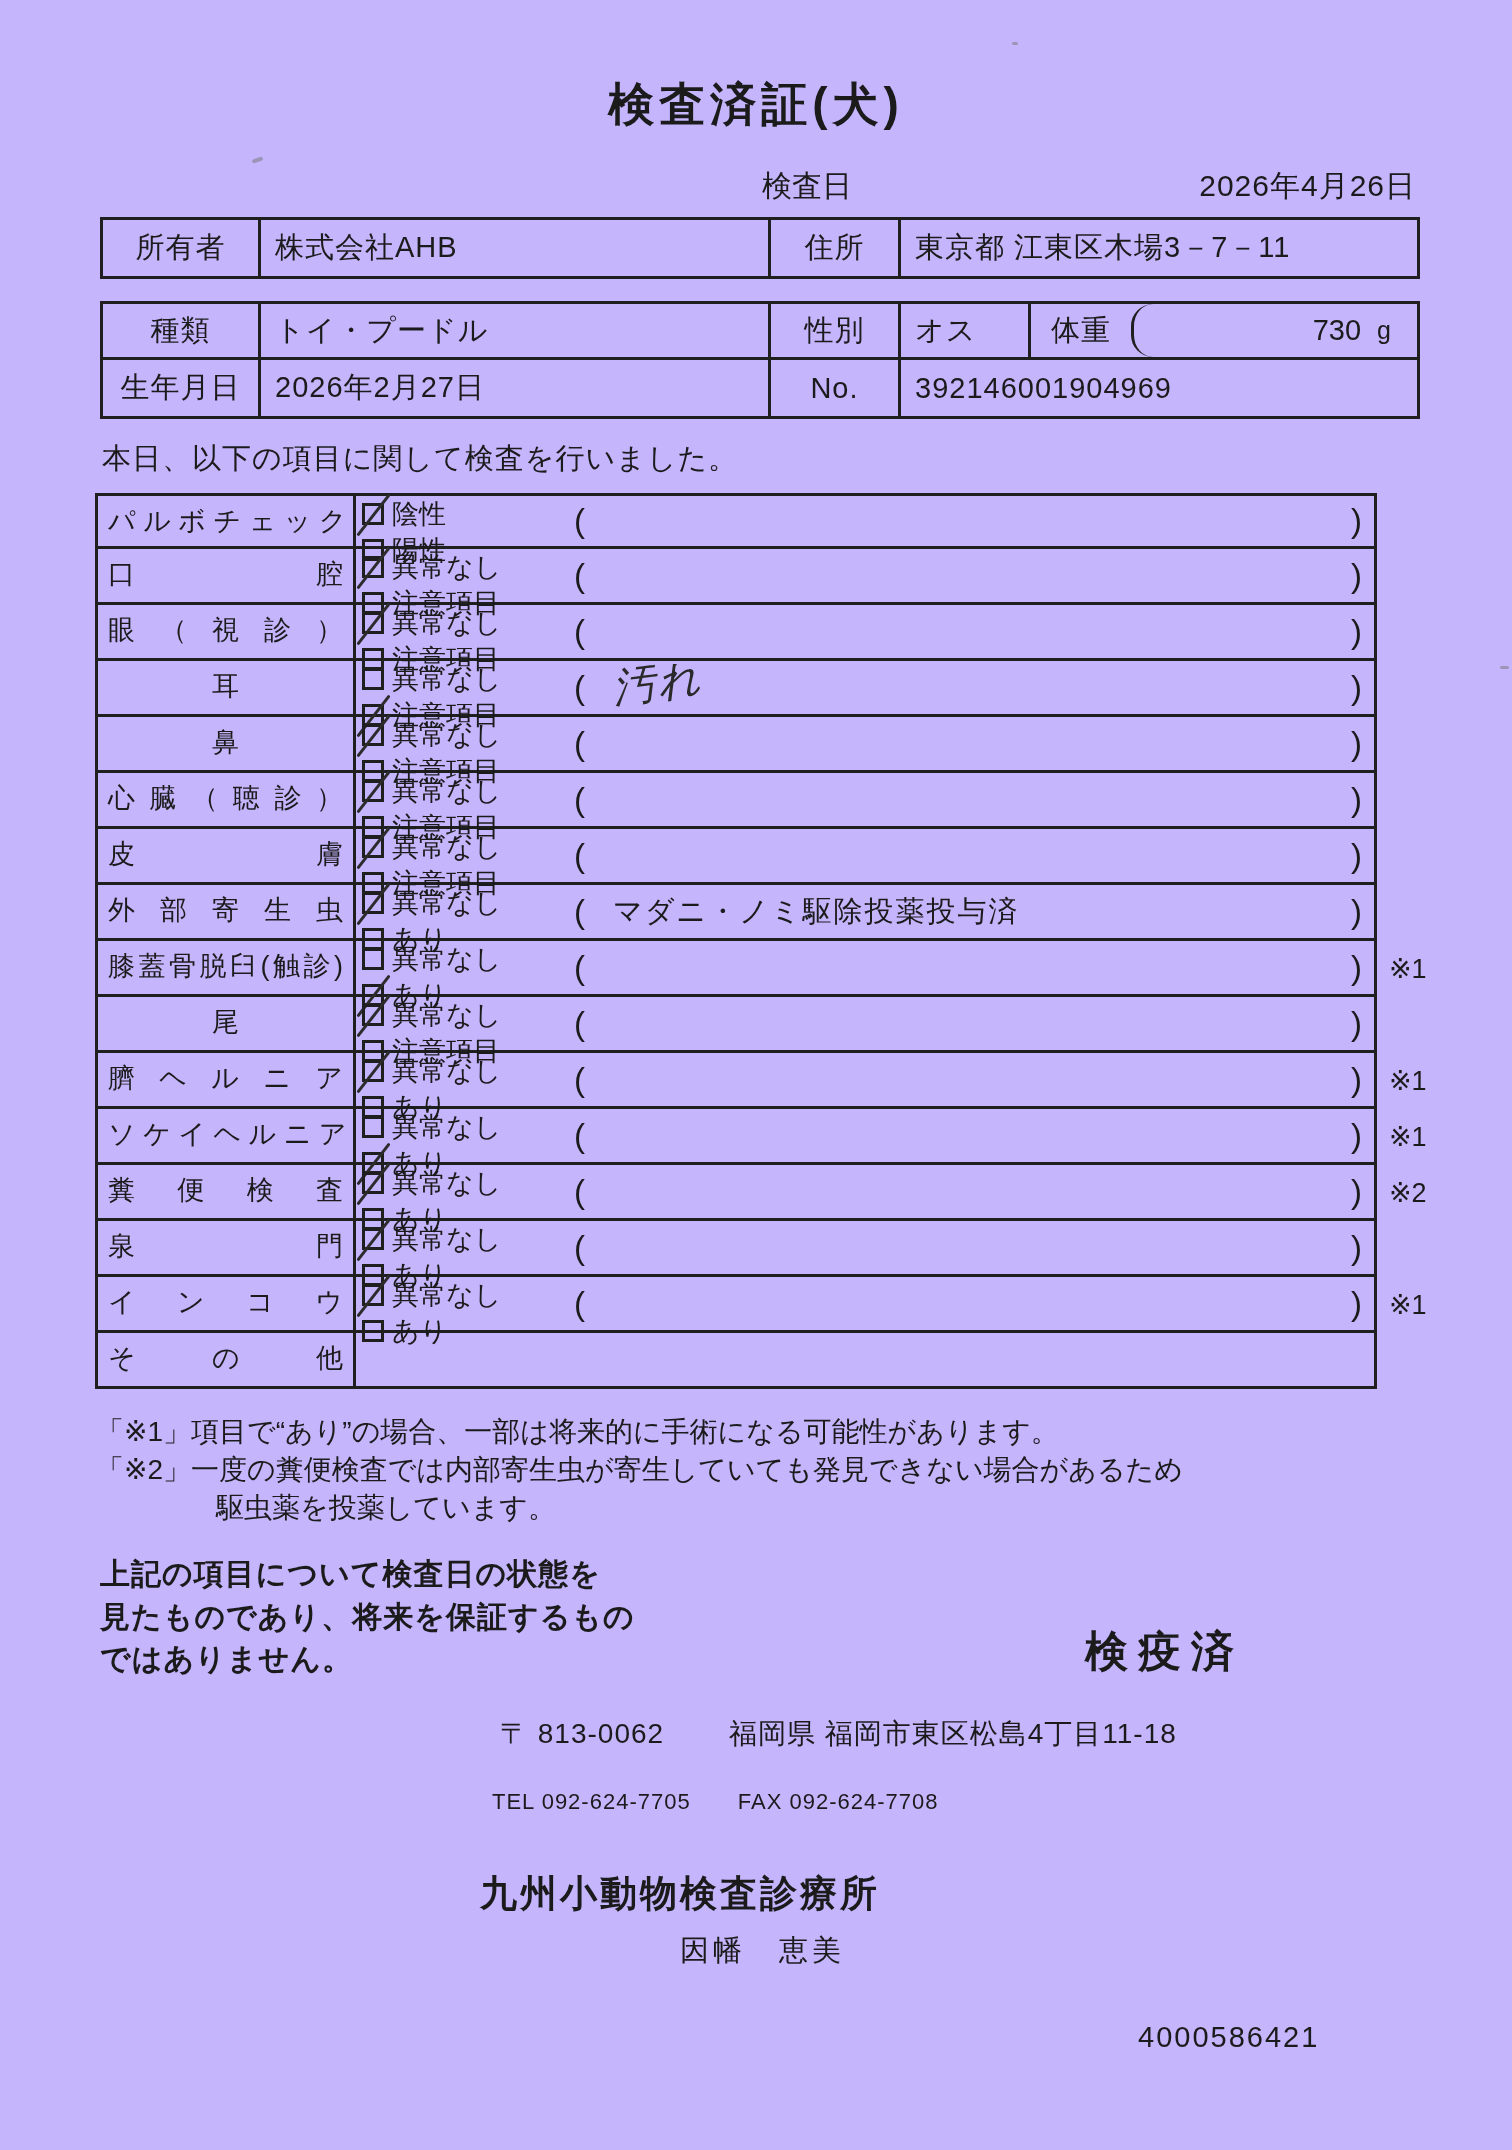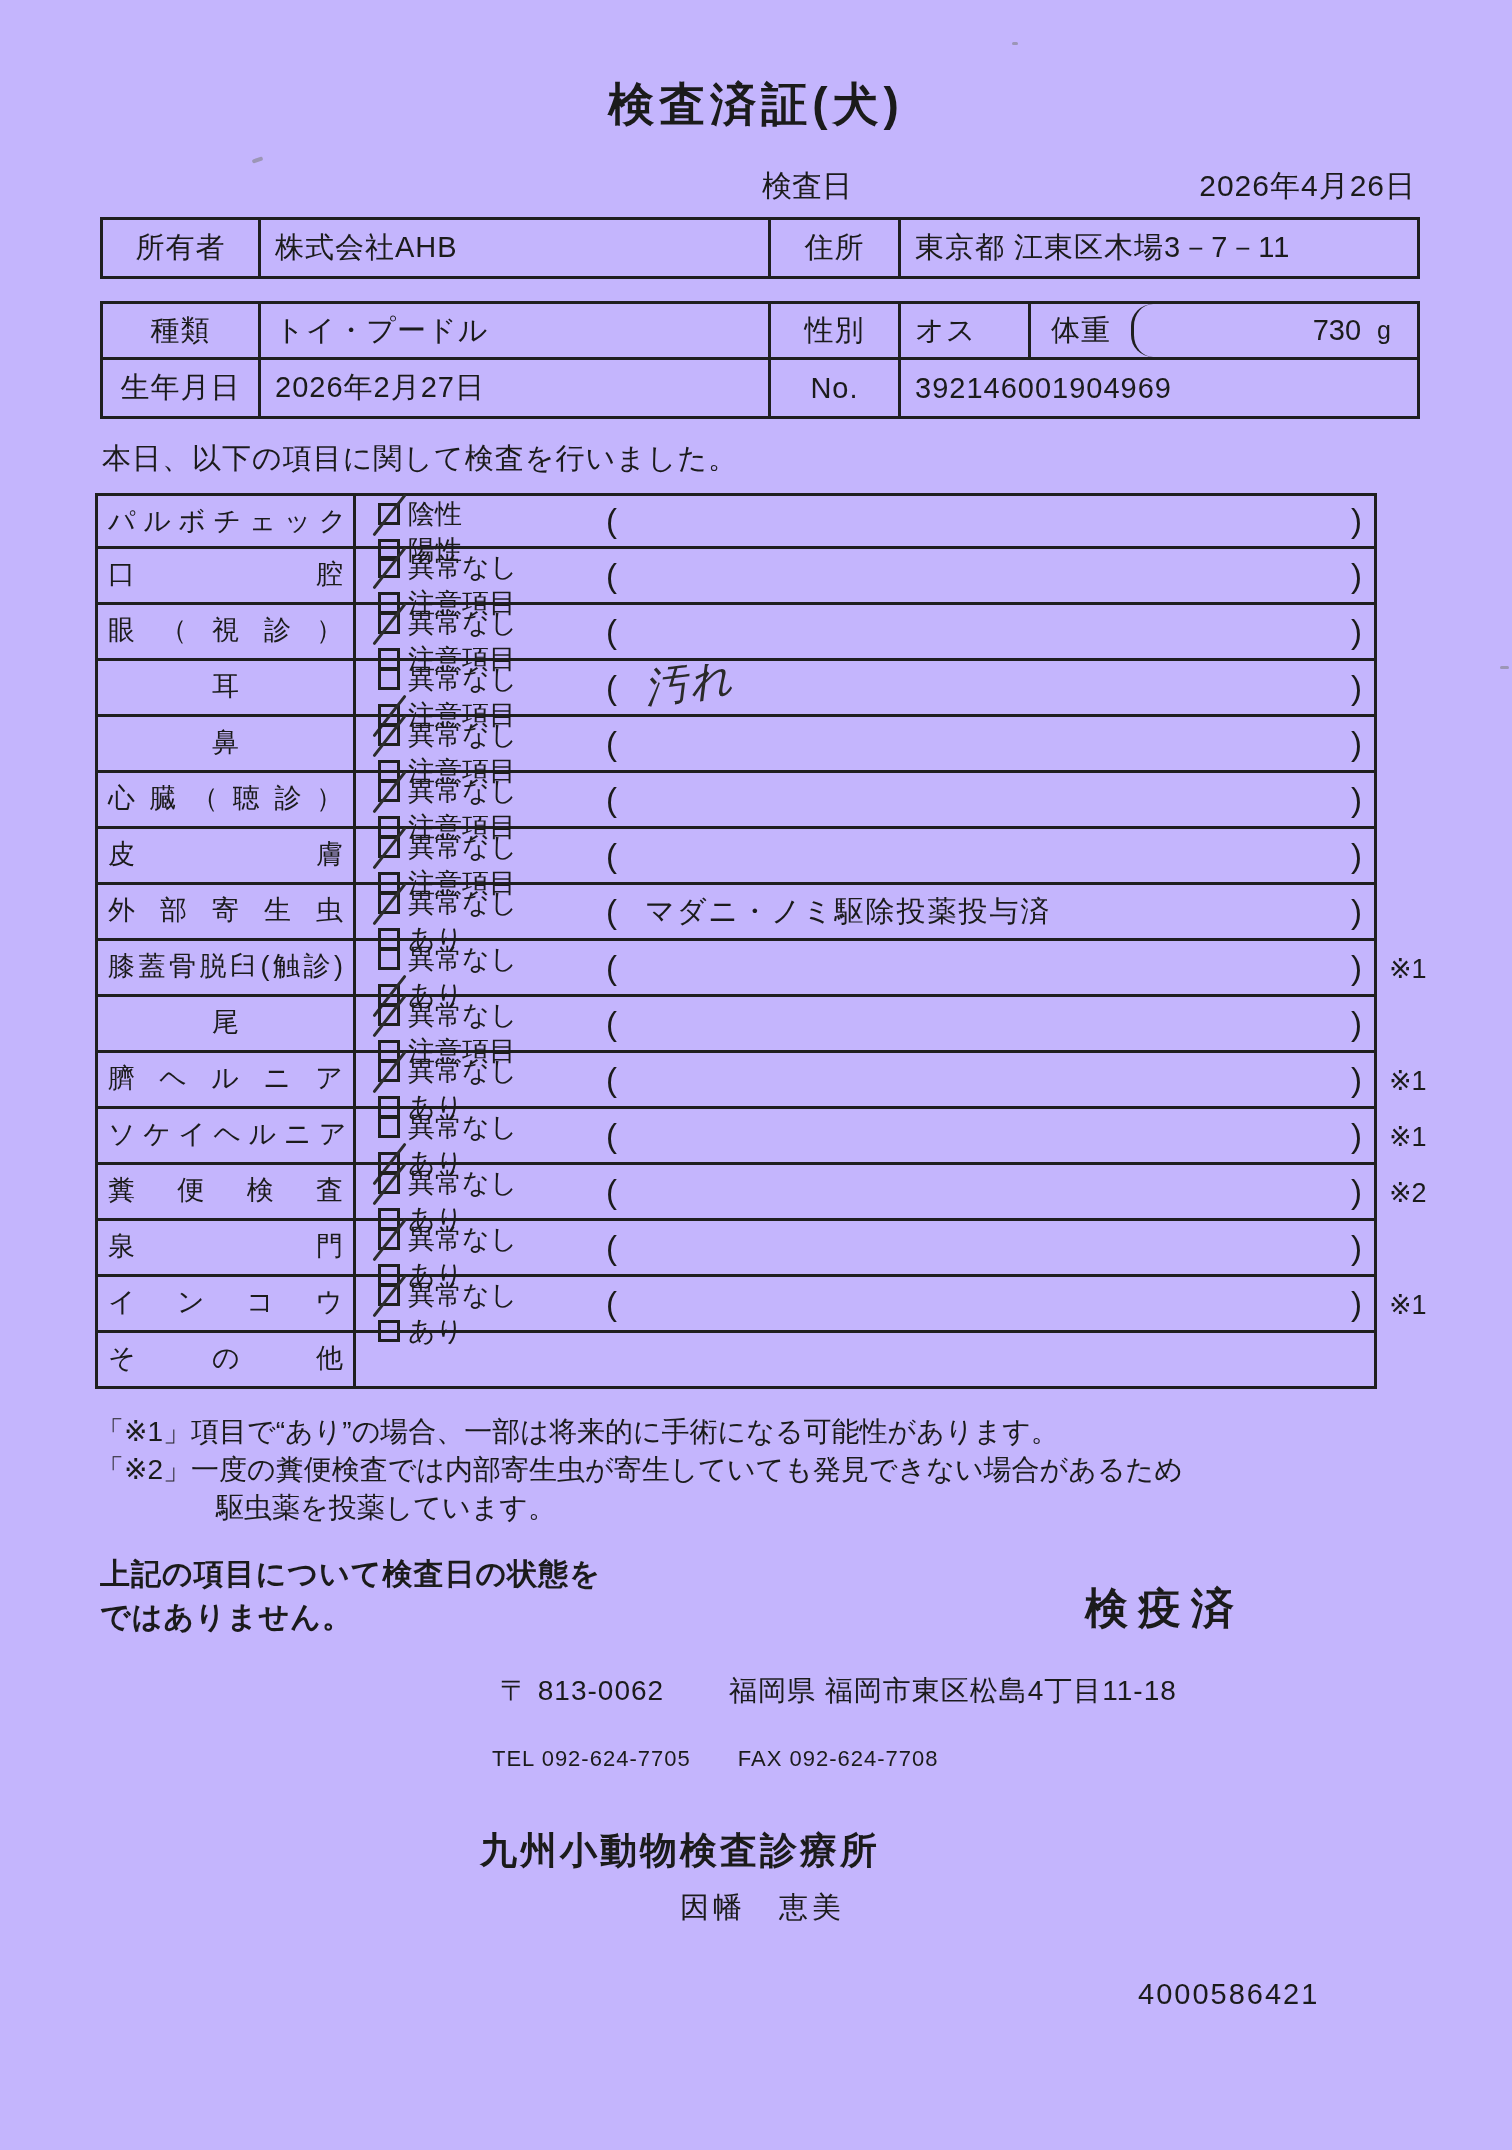--- a/index.html
+++ b/index.html
@@ -67,21 +67,20 @@
 
   
   .exam-table { margin: 14px 0 0 95px; }
   .exam-row { display: flex; }
   .row-inner {
     display: flex;
     width: 1282px;
     height: 56px;
     border: 3px solid #1f1f1f;
     border-top: none;
-    gap: 16px;
   }
   .exam-table .exam-row:first-child .row-inner { border-top: 3px solid #1f1f1f; }
   .cell.item {
     width: 258px;
     border-right: 3px solid #1f1f1f;
     padding: 0 10px;
     font-size: 27px;
     line-height: 50px;
     text-align: justify;
     text-align-last: justify;
@@ -541,20 +540,21 @@
 
   <div class="footnotes">
     <div>「※1」項目で“あり”の場合、一部は将来的に手術になる可能性があります。</div>
     <div>「※2」一度の糞便検査では内部寄生虫が寄生していても発見できない場合があるため</div>
     <div class="fn-indent">駆虫薬を投薬しています。</div>
   </div>
 
   <div class="disclaimer-row">
     <div class="disclaimer">
       <div>上記の項目について検査日の状態を</div>
+      <div>見たものであり、将来を保証するもの</div>
       <div>ではありません。</div>
     </div>
     <div class="stamp">検疫済</div>
   </div>
 
   <div class="postal-line">
     <span>〒 813-0062</span>
     <span class="addr">福岡県 福岡市東区松島4丁目11-18</span>
   </div>
 

